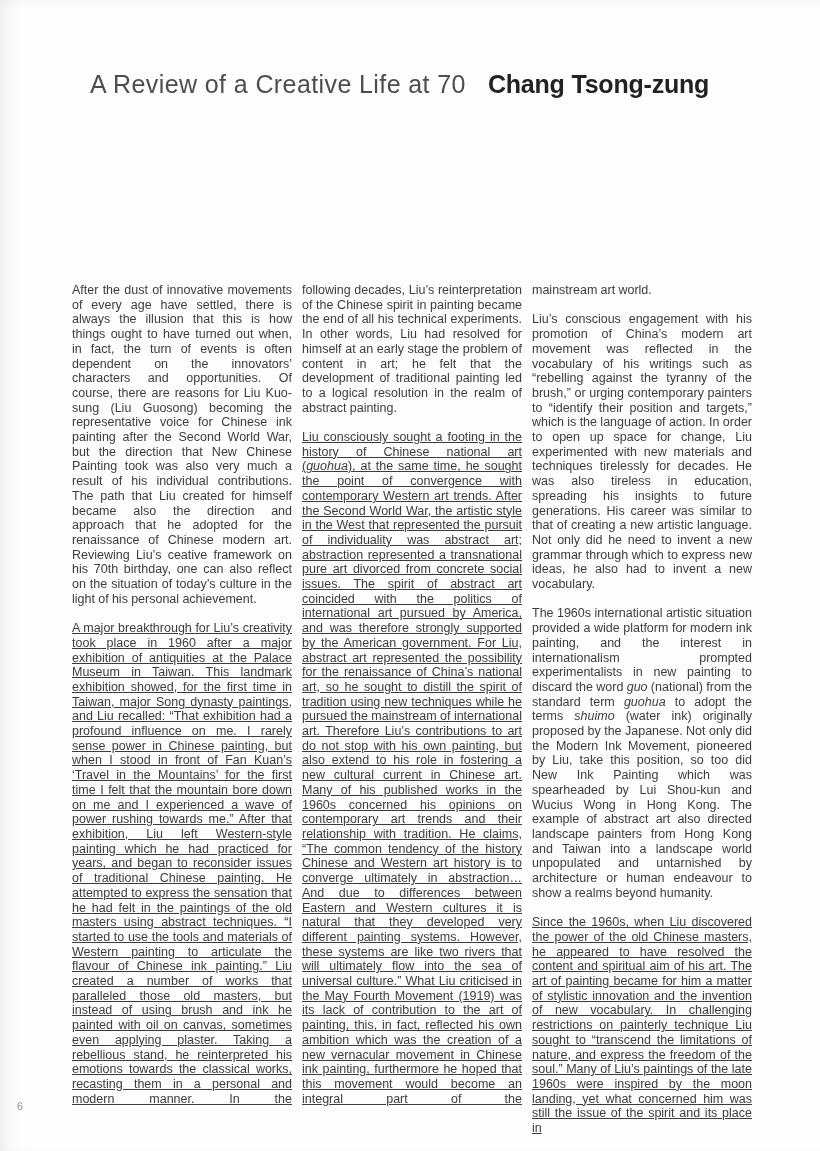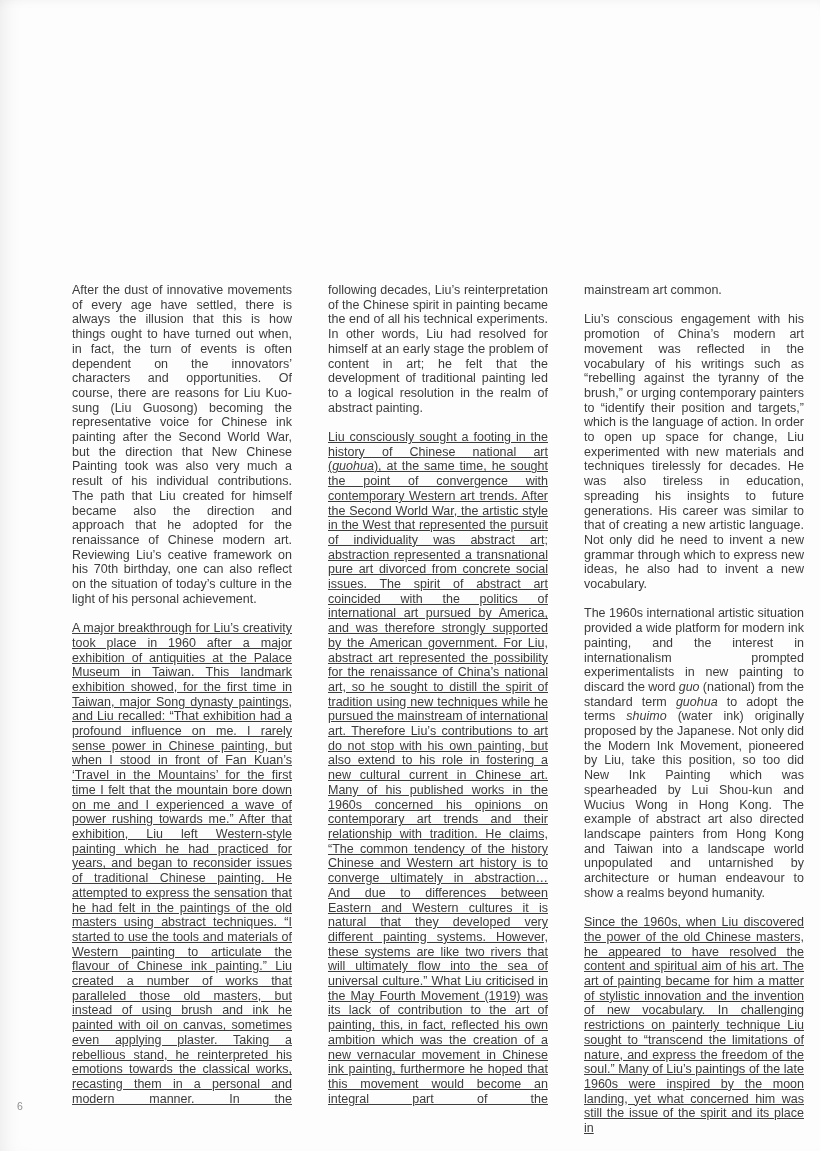--- a/index.html
+++ b/index.html
@@ -36,21 +36,21 @@
     color: #222222;
     margin-left: 22px;
     letter-spacing: -0.2px;
   }
   .columns {
     position: absolute;
     left: 72px;
     top: 283px;
     width: 696px;
     display: flex;
-    gap: 36px;
+    gap: 10px;
   }
   .col {
     width: 220px;
     flex: 0 0 220px;
   }
   .col p {
     margin: 0 0 14.7px 0;
     font-size: 12.5px;
     line-height: 14.7px;
     color: #3c3c3c;
@@ -69,35 +69,38 @@
     top: 1100px;
     font-size: 10.5px;
     color: #8f8f8f;
   }
 </style>
 </head>
 <body>
 
 <div class="page">
 
+  <div class="header">
+    <span class="title">A Review of a Creative Life at 70</span><span class="author">Chang Tsong-zung</span>
+  </div>
 
   <div class="columns">
 
     <div class="col">
       <p>After the dust of innovative movements of every age have settled, there is always the illusion  that this is how things ought to have turned out when, in fact, the turn of events is often dependent on the innovators’ characters and opportunities. Of course, there are reasons for Liu Kuo-sung (Liu Guosong) becoming the representative voice for Chinese ink painting after the Second World War, but the direction that New Chinese Painting took was also very much a result of his individual contributions. The path that Liu created for himself became also the direction and approach that he adopted for the renaissance of Chinese modern art. Reviewing Liu’s ceative framework on his 70th birthday, one can also reflect on the situation of today’s culture in the light of his personal achievement.</p>
       <p class="cont-next">A major breakthrough for Liu’s creativity took place in 1960 after a major exhibition of antiquities at the Palace Museum in Taiwan. This landmark exhibition showed, for the first time in Taiwan, major Song dynasty paintings, and Liu recalled: “That exhibition had a profound influence on me. I rarely sense power in Chinese painting, but when I stood in front of Fan Kuan’s ‘Travel in the Mountains’ for the first time I felt that the mountain bore down on me and I experienced a wave of power rushing towards me.” After that exhibition, Liu left Western-style painting which he had practiced for years, and began to reconsider issues of traditional Chinese painting. He attempted to express the sensation that he had felt in the paintings of the old masters using abstract techniques. “I started to use the tools and materials of Western painting to articulate the flavour of Chinese ink painting.” Liu created a number of works that paralleled those old masters, but instead of using brush and ink he painted with oil on canvas, sometimes even applying plaster. Taking a rebellious stand, he reinterpreted his emotions towards the classical works, recasting them in a personal and modern manner. In the</p>
     </div>
 
     <div class="col">
       <p>following decades, Liu’s reinterpretation of the Chinese spirit in painting became the end of all his technical experiments. In other words, Liu had resolved for himself at an early stage the problem of content in art; he felt that the development of traditional painting led to a logical resolution in the realm of abstract painting.</p>
       <p class="cont-next"><span>Liu consciously sought a footing in the history of Chinese national art (</span><span style="font-style: italic;">guohua</span><span>), at the same time, he sought the point of convergence with contemporary Western art  trends. After the Second World War, the artistic style in the West that represented the pursuit of individuality was abstract art; abstraction represented a transnational pure art divorced from concrete social issues. The spirit of abstract art coincided with the politics of international  art pursued by America, and was therefore strongly supported by the American government. For Liu, abstract art represented the possibility for the renaissance of China’s national art, so he sought to distill the spirit of tradition using new techniques while he pursued the mainstream of international art. Therefore Liu’s contributions to art do not stop with his own painting, but also extend to his role in fostering a new cultural current in Chinese art. Many of his published works in the 1960s concerned his opinions on contemporary art trends and their relationship with tradition. He claims, “The common tendency of the history Chinese and Western art history is to converge ultimately in abstraction… And due to differences between Eastern and Western cultures it is natural that they developed very different painting systems. However, these systems are like two rivers that will ultimately flow into the sea of universal culture.” What Liu criticised in the May Fourth Movement (1919) was its lack of contribution to the art of painting, this, in fact, reflected his own ambition which was the creation of a new vernacular movement in Chinese ink painting, furthermore he hoped that this movement would become an integral part of the</span></p>
     </div>
 
     <div class="col">
-      <p>mainstream art common.</p>
+      <p>mainstream art world.</p>
       <p>Liu’s conscious engagement with his promotion of China’s modern art movement was reflected in the vocabulary of his writings such as “rebelling against the tyranny of the brush,” or urging contemporary painters to “identify their position and targets,” which is the language of action. In order to open up space for change, Liu experimented with new materials and techniques tirelessly for decades. He was also tireless in education, spreading his insights to future generations. His career was similar to that of creating a new artistic language. Not only did he need to invent a new grammar through which to express new ideas, he also had to invent a new vocabulary.</p>
       <p><span>The 1960s international artistic situation provided a wide platform for modern ink painting, and the interest in internationalism prompted experimentalists in new painting to discard the word </span><span style="font-style: italic;">guo</span><span> (national) from the standard term </span><span style="font-style: italic;">guohua</span><span> to adopt the terms </span><span style="font-style: italic;">shuimo</span><span> (water ink) originally proposed by the Japanese. Not only did the Modern Ink Movement, pioneered by Liu, take this position, so too did New Ink Painting which was spearheaded by Lui Shou-kun and Wucius Wong in Hong Kong. The example of abstract art also directed landscape painters from Hong Kong and Taiwan into a landscape world unpopulated and untarnished by architecture or human endeavour to show a  realms beyond humanity.</span></p>
       <p class="cont-next">Since the 1960s, when Liu discovered the power of the old Chinese masters, he appeared to have resolved the content and spiritual aim of his art. The art of painting became for him a matter of stylistic innovation and the invention of new vocabulary. In challenging restrictions on painterly technique Liu sought to “transcend the limitations of nature, and express the freedom of the soul.” Many of Liu’s paintings of the late 1960s were inspired by the moon landing, yet what concerned him was still the issue of the spirit and its place in</p>
     </div>
 
   </div>
 
   <div class="page-number">6</div>
 
 </div>

